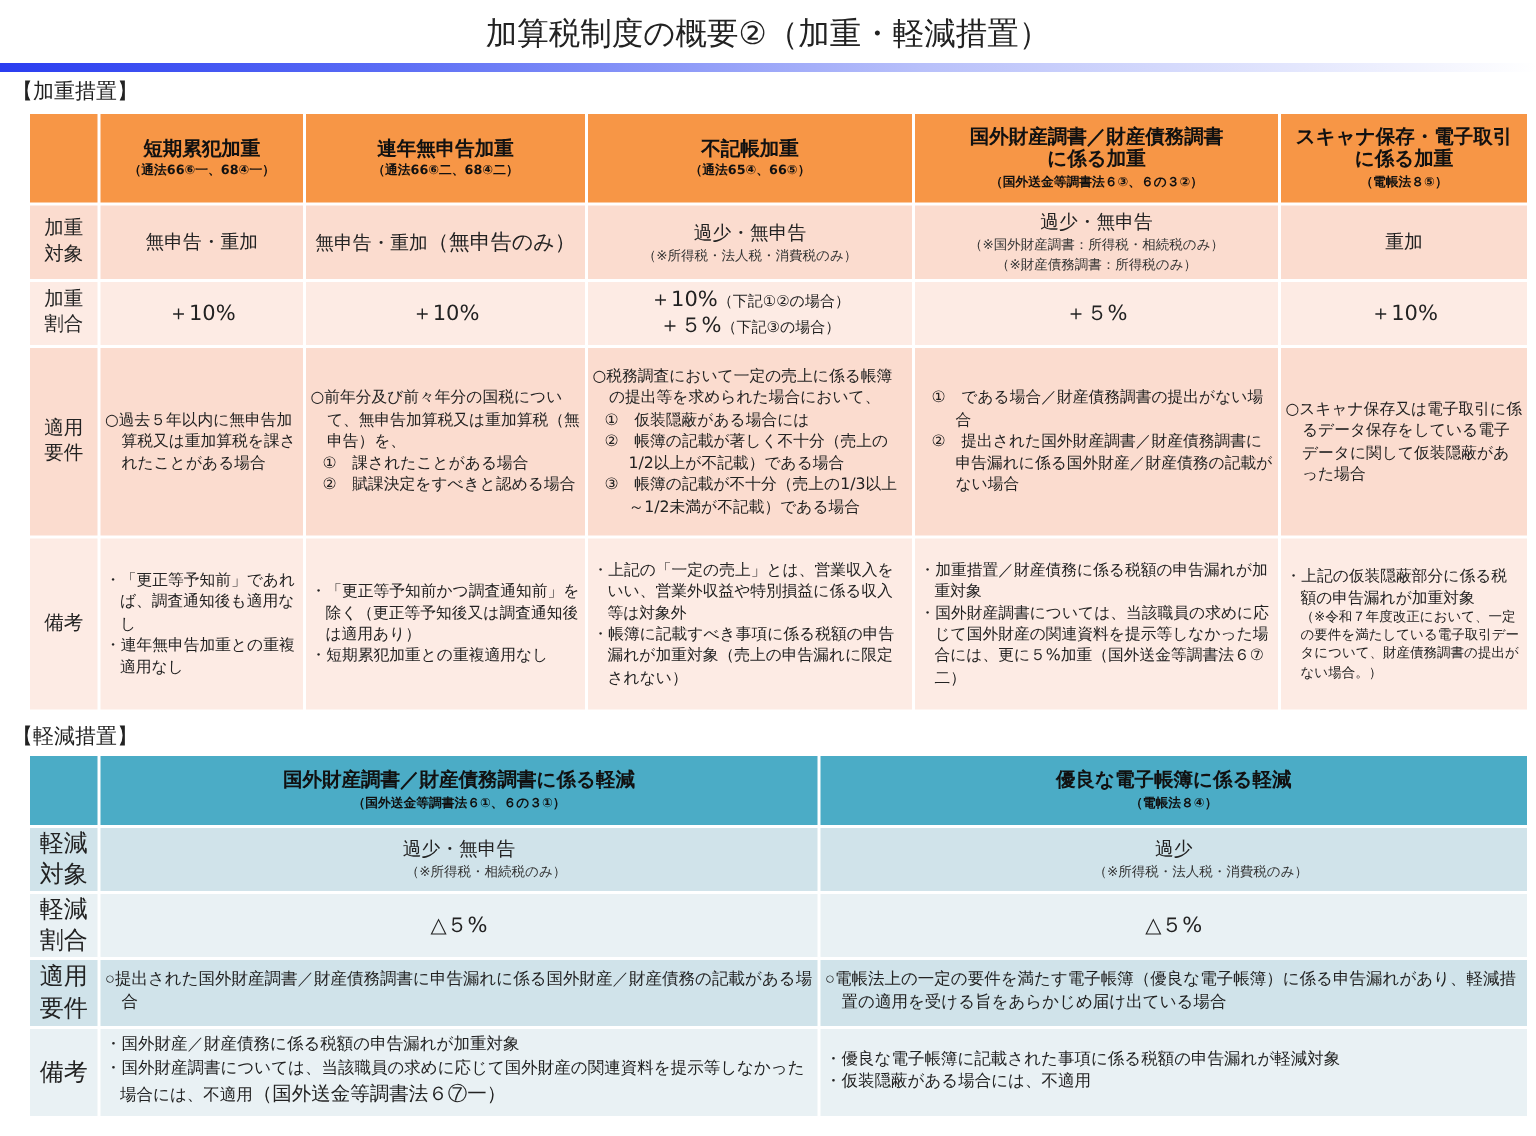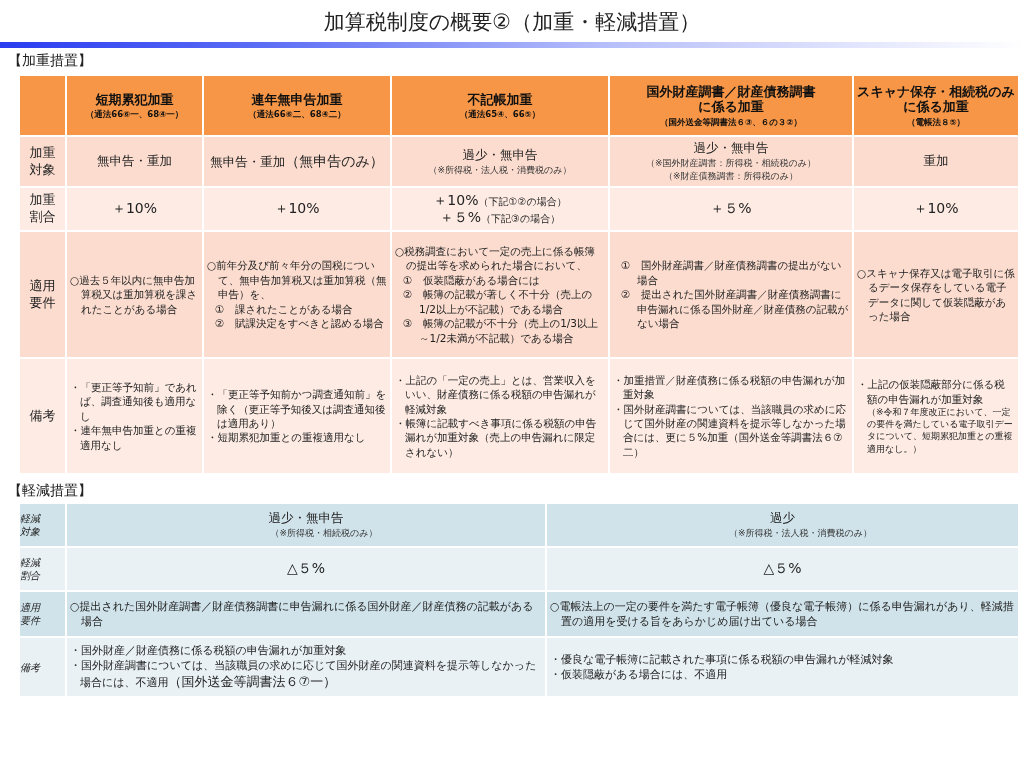--- a/index.html
+++ b/index.html
@@ -34,24 +34,24 @@
     .ulist { list-style: none; }
     .ulist li { padding-left: 10px; text-indent: -10px; }
     .ulist li::before { content: "・"; }
     
     .t2 { left: 18px; top: 502px; width: 1000px; }
     .t2 th { background: #4bacc6; color: #111; font-weight: bold; text-align: center; height: 46px; line-height: 1.2; }
     .t2 .hmain { font-size: 13px; display: block; }
     .t2 .hsub { font-size: 8.5px; display: block; margin-top: 2px; }
     .t2 .r-a td { background: #d0e3ea; }
     .t2 .r-b td { background: #e9f1f4; }
-    .t2 .rowlabel { font-size: 10px; line-height: 1.3; font-style: italic; }
+    .t2 .rowlabel { font-size: 16px; text-align: center; line-height: 1.3; }
     .t2 .cell { font-size: 12.5px; text-align: center; }
     .t2 .small { font-size: 9px; color: #333; display: block; padding-left: 36px; }
-    .t2 .txt { font-size: 11px; line-height: 1.4; text-align: left; padding: 2px 3px; }
+    .t2 .txt { font-size: 11px; line-height: 1.4; text-align: left; padding: 2px 3px; font-family: Liberation Mono, monospace; }
   </style>
 </head>
 <body>
 
 <div class="title">加算税制度の概要②（加重・軽減措置）</div>
 <div class="title-bar"></div>
 
 <div class="section-label" style="top:52px;">【加重措置】</div>
 
 <table class="t1">
@@ -77,21 +77,21 @@
     <th>
           <span class="hmain">不記帳加重</span>
           <span class="hsub">（通法65④、66⑤）</span>
         </th>
     <th>
           <span class="hmain">国外財産調書／財産債務調書</span>
           <span class="hmain">に係る加重</span>
           <span class="hsub">（国外送金等調書法６③、６の３②）</span>
         </th>
     <th>
-          <span class="hmain">スキャナ保存・相続税のみ</span>
+          <span class="hmain">スキャナ保存・電子取引</span>
           <span class="hmain">に係る加重</span>
           <span class="hsub">（電帳法８⑤）</span>
         </th>
   </tr>
   <tr class="r-a" style="height:49px">
     <td class="rowlabel"><span>加重</span><br><span>対象</span></td>
     <td class="cell"><span>無申告・重加</span></td>
     <td class="cell"><span>無申告・重加</span><span style="font-size:14px">（無申告のみ）</span></td>
     <td class="cell"><span>過少・無申告</span><span class="small">（※所得税・法人税・消費税のみ）</span></td>
     <td class="cell"><span>過少・無申告</span><span class="small">（※国外財産調書：所得税・相続税のみ）</span><span class="small">（※財産債務調書：所得税のみ）</span></td>
@@ -118,21 +118,21 @@
       <div class="ind2">①　課されたことがある場合</div>
       <div class="ind2">②　賦課決定をすべきと認める場合</div>
     </td>
     <td class="txt">
       <div class="ind">○税務調査において一定の売上に係る帳簿の提出等を求められた場合において、</div>
       <div class="ind2">①　仮装隠蔽がある場合には</div>
       <div class="ind2">②　帳簿の記載が著しく不十分（売上の1/2以上が不記載）である場合</div>
       <div class="ind2">③　帳簿の記載が不十分（売上の1/3以上～1/2未満が不記載）である場合</div>
     </td>
     <td class="txt">
-      <div class="ind2">①　国外財産調書／財産債務調書の提出がない場合</div>
+      <div class="ind2">①　である場合／財産債務調書の提出がない場合</div>
       <div class="ind2">②　提出された国外財産調書／財産債務調書に申告漏れに係る国外財産／財産債務の記載がない場合</div>
     </td>
     <td class="txt">
           <div class="ind">○スキャナ保存又は電子取引に係るデータ保存をしている電子データに関して仮装隠蔽があった場合</div>
         </td>
   </tr>
   <tr class="r-b" style="height:114px">
     <td class="rowlabel">備考</td>
     <td class="txt">
           <ul class="ulist">
@@ -141,49 +141,60 @@
           </ul>
         </td>
     <td class="txt">
           <ul class="ulist">
             <li>「更正等予知前かつ調査通知前」を除く（更正等予知後又は調査通知後は適用あり）</li>
             <li>短期累犯加重との重複適用なし</li>
           </ul>
         </td>
     <td class="txt">
           <ul class="ulist">
-            <li>上記の「一定の売上」とは、営業収入をいい、財産債務に係る税額の申告漏れが軽減対象</li>
+            <li>上記の「一定の売上」とは、営業収入をいい、営業外収益や特別損益に係る収入等は対象外</li>
             <li>帳簿に記載すべき事項に係る税額の申告漏れが加重対象（売上の申告漏れに限定されない）</li>
           </ul>
         </td>
     <td class="txt">
           <ul class="ulist">
             <li>加重措置／財産債務に係る税額の申告漏れが加重対象</li>
             <li>国外財産調書については、当該職員の求めに応じて国外財産の関連資料を提示等しなかった場合には、更に５%加重（国外送金等調書法６⑦二）</li>
           </ul>
         </td>
     <td class="txt">
           <ul class="ulist">
             <li>上記の仮装隠蔽部分に係る税額の申告漏れが加重対象</li>
           </ul>
-          <div style="font-size:9px;padding-left:10px;line-height:1.35">（※令和７年度改正において、一定の要件を満たしている電子取引データについて、短期累犯加重との重複適用なし。）</div>
+          <div style="font-size:9px;padding-left:10px;line-height:1.35">（※令和７年度改正において、一定の要件を満たしている電子取引データについて、財産債務調書の提出がない場合。）</div>
         </td>
   </tr>
 </tbody>
   </table>
 
 <div class="section-label" style="top:482px;">【軽減措置】</div>
 
 <table class="t2">
   <colgroup>
       <col style="width:45px">
       <col style="width:478px">
       <col style="width:471px">
     </colgroup>
   <tbody>
+      <tr>
+    <th></th>
+    <th>
+          <span class="hmain">国外財産調書／財産債務調書に係る軽減</span>
+          <span class="hsub">（国外送金等調書法６①、６の３①）</span>
+        </th>
+    <th>
+          <span class="hmain">優良な電子帳簿に係る軽減</span>
+          <span class="hsub">（電帳法８④）</span>
+        </th>
+  </tr>
   <tr class="r-a" style="height:42px">
     <td class="rowlabel"><span>軽減</span><br><span>対象</span></td>
     <td class="cell"><span>過少・無申告</span><span class="small">（※所得税・相続税のみ）</span></td>
     <td class="cell"><span>過少</span><span class="small">（※所得税・法人税・消費税のみ）</span></td>
   </tr>
   <tr class="r-b" style="height:42px">
     <td class="rowlabel"><span>軽減</span><br><span>割合</span></td>
     <td class="cell" style="font-size:14px">△５%</td>
     <td class="cell" style="font-size:14px">△５%</td>
   </tr>

